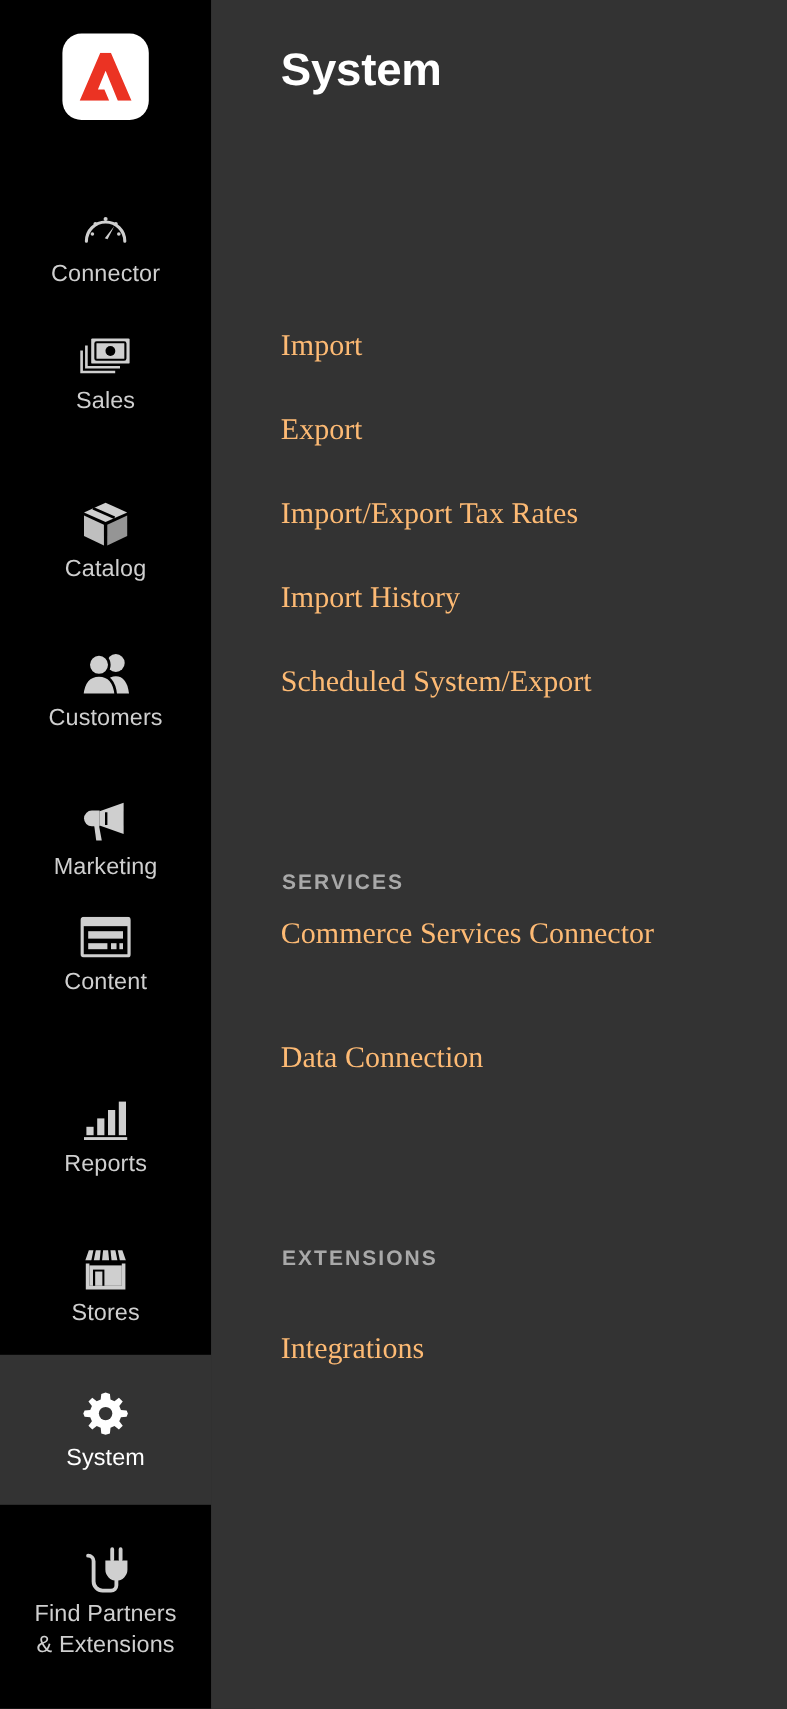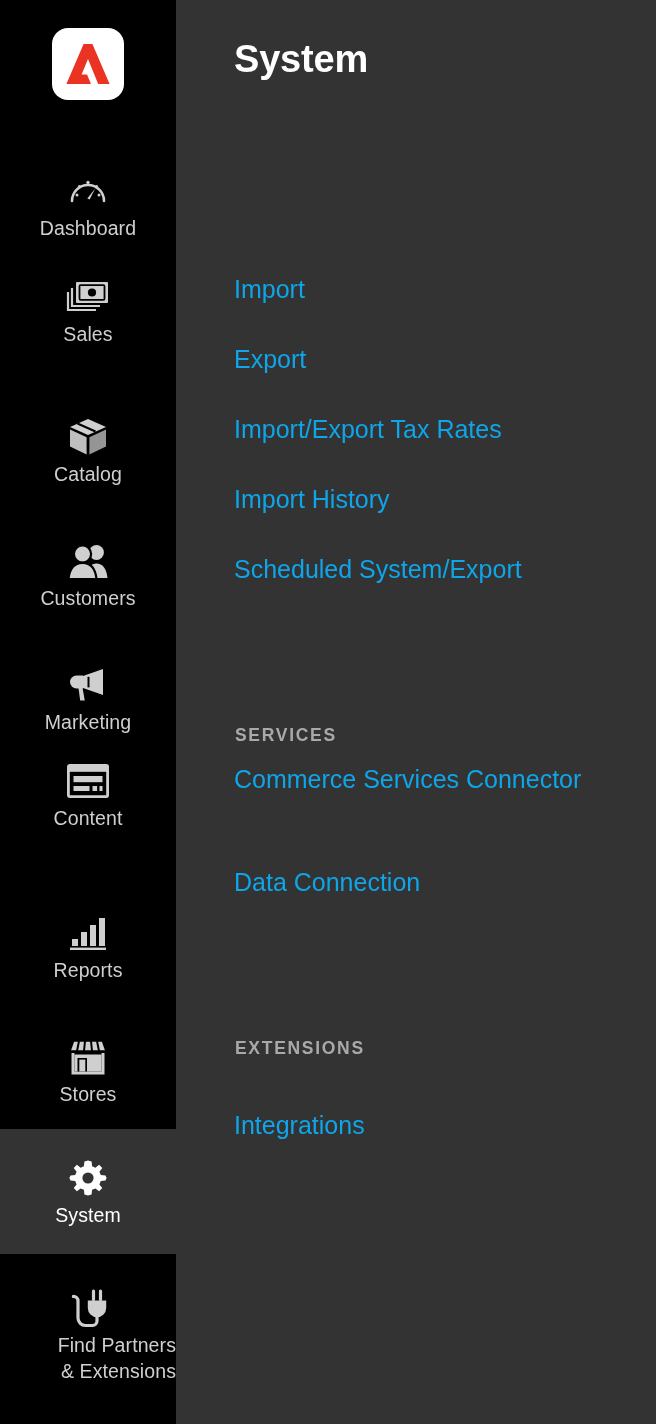--- a/index.html
+++ b/index.html
@@ -61,21 +61,21 @@
   .nav-icon svg { display:block; }
   .nav-label {
     color:#cfcfcf;
     font-size:19.5px;
     line-height:26px;
     text-align:center;
     letter-spacing:0.1px;
     white-space:nowrap;
   }
   .nav-item.active .nav-label { color:#ffffff; }
-  .nav-label.two-line { white-space:normal; width:176px;text-align:right; }
+  .nav-label.two-line { white-space:normal; width:176px; }
 
   
   .main {
     position:relative;
     flex:1 1 auto;
     height:1424px;
     background:#333333;
   }
   .page-title {
     position:absolute;
@@ -91,25 +91,26 @@
     left:59px;
     color:#a9a9a9;
     font-size:17.5px;
     font-weight:bold;
     letter-spacing:1.7px;
     line-height:24px;
   }
   .menu-link {
     position:absolute;
     left:58px;
-    color:#0ea5e9;
+    color:#fdba74;
     font-size:25px;
     line-height:34px;
     text-decoration:none;
     white-space:nowrap;
+    font-family:Liberation Serif, serif;
   }
 </style>
 </head>
 <body>
 
 <div class="app">
 
   <nav class="sidebar" id="sidebar">
     <div class="logo-wrap">
       <div class="logo-tile">
@@ -125,21 +126,21 @@
           <svg width="40" height="40" viewBox="0 0 40 40">
         <path d="M4 30 A16 16 0 1 1 36 30" fill="none" stroke="#cfcfcf" stroke-width="2.6" stroke-linecap="round"></path>
         <circle cx="20" cy="11.5" r="1.7" fill="#cfcfcf"></circle>
         <circle cx="11.5" cy="15.5" r="1.6" fill="#cfcfcf"></circle>
         <circle cx="28.5" cy="15.5" r="1.6" fill="#cfcfcf"></circle>
         <circle cx="9" cy="24" r="1.5" fill="#cfcfcf"></circle>
         <circle cx="31" cy="24" r="1.5" fill="#cfcfcf"></circle>
         <path d="M19.3 27.6 L27.2 17.6 L21.6 28.4 Z" fill="#cfcfcf"></path>
       </svg>
         </span>
-        <span class="nav-label">Dashboard</span>
+        <span class="nav-label">Connector</span>
       </a>
       <a class="nav-item" href="#" style="top: 266px; height: 90px;">
         <span class="nav-icon">
           <svg width="44" height="34" viewBox="0 0 44 34">
         <path d="M2 12 V30 H30" fill="none" stroke="#cfcfcf" stroke-width="2.2"></path>
         <path d="M6 8 V26 H34" fill="none" stroke="#cfcfcf" stroke-width="2.2"></path>
         <rect x="10" y="2" width="32" height="21" rx="1" fill="#cfcfcf"></rect>
         <rect x="13.5" y="5.2" width="25" height="14.6" rx="1" fill="none" stroke="#000" stroke-width="1.8"></rect>
         <circle cx="26" cy="12.5" r="4.1" fill="#000"></circle>
       </svg>

